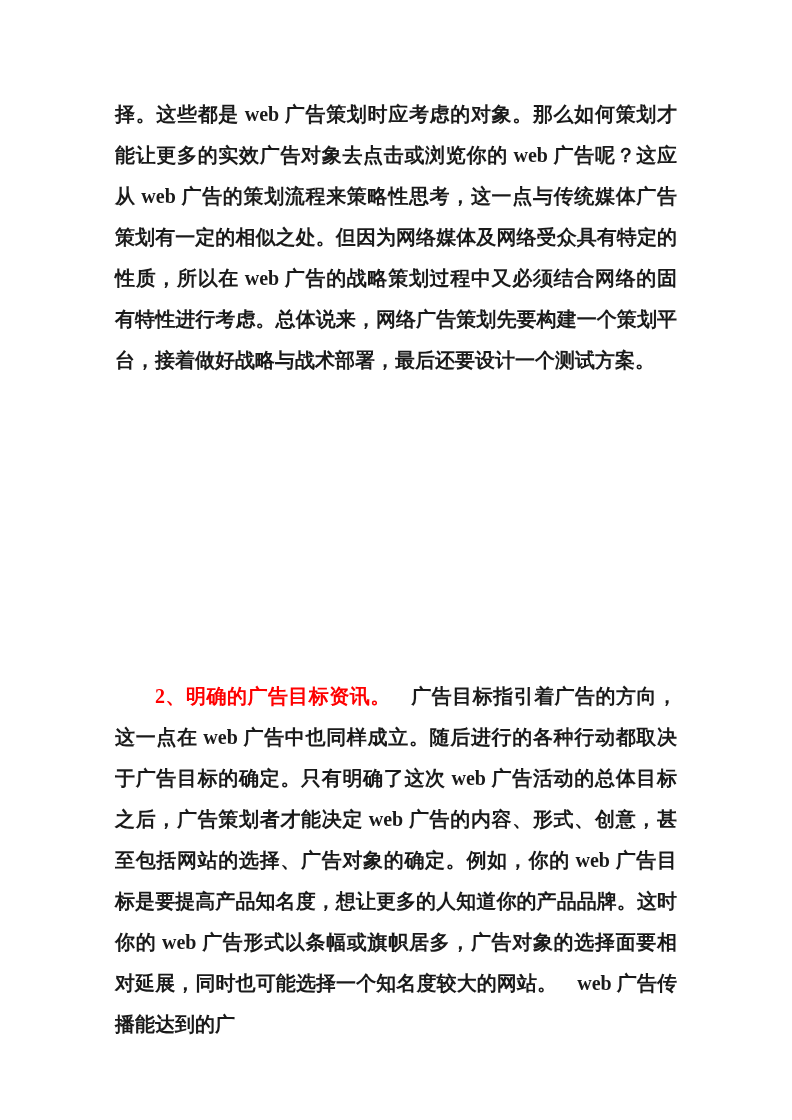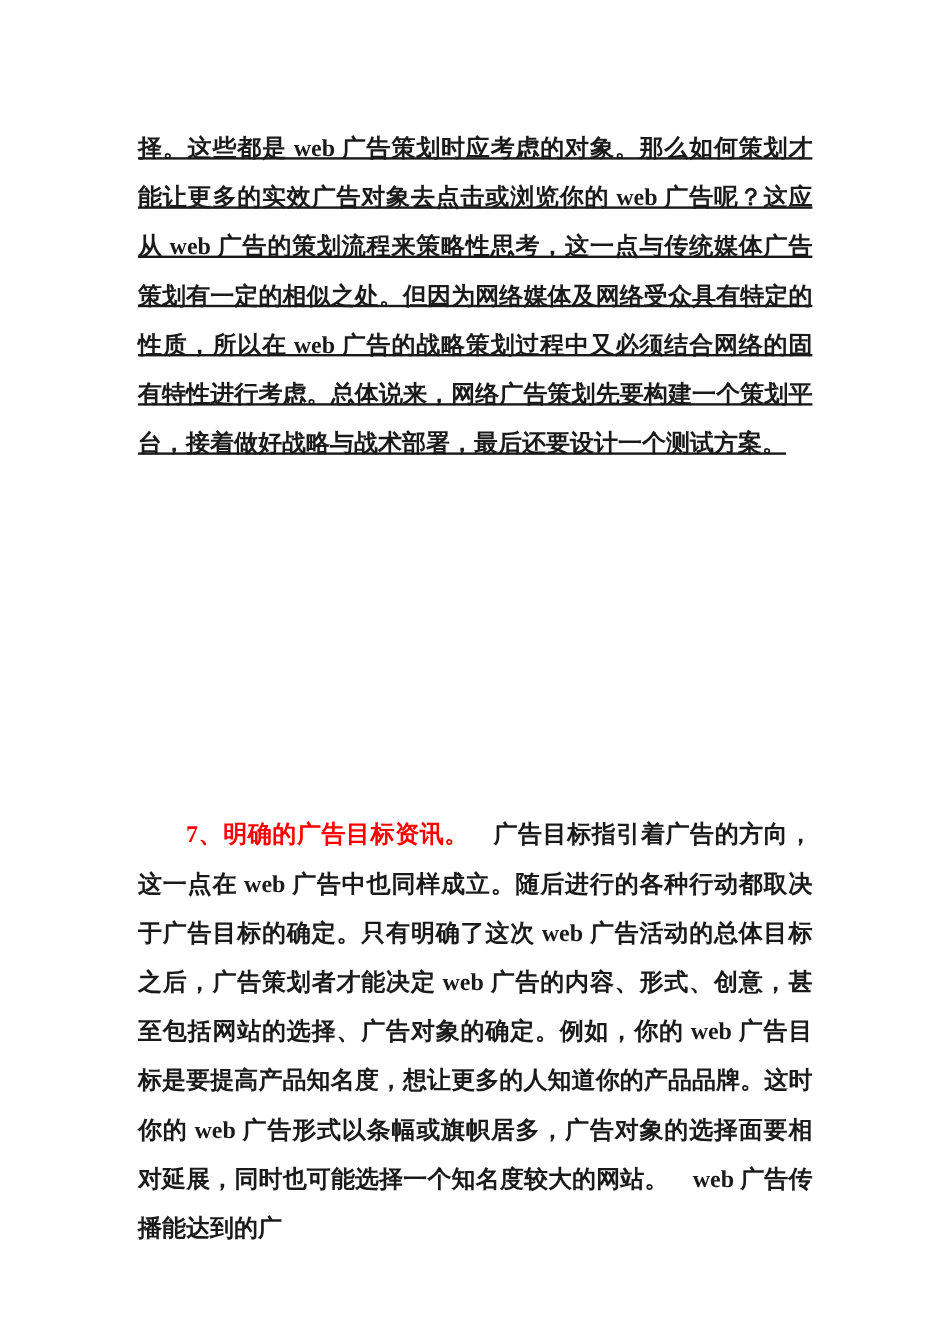--- a/index.html
+++ b/index.html
@@ -20,29 +20,29 @@
     left: 115px;
     width: 562px;
     font-size: 20px;
     line-height: 41px;
     font-weight: 700;
     text-align: justify;
     color: #1a1a1a;
     white-space: pre-wrap;
     word-break: break-all;
   }
-  .para-1 { top: 104px; text-decoration: underline; }
+  .para-1 { top: 94px; }
   .para-2 { top: 424px; text-indent: 2em; color: #fe0000; }
   .para-3 { top: 676px; text-indent: 2em; }
   .red-lead { color: #fe0000; }
   .black-text { color: #1a1a1a; }
 </style>
 </head>
 <body>
 
 <div class="page">
 
   <div class="para para-1">择。这些都是 web 广告策划时应考虑的对象。那么如何策划才能让更多的实效广告对象去点击或浏览你的 web 广告呢？这应从 web 广告的策划流程来策略性思考，这一点与传统媒体广告策划有一定的相似之处。但因为网络媒体及网络受众具有特定的性质，所以在 web 广告的战略策划过程中又必须结合网络的固有特性进行考虑。总体说来，网络广告策划先要构建一个策划平台，接着做好战略与战术部署，最后还要设计一个测试方案。</div>
 
 
-  <div class="para para-3"><span class="red-lead">7、明确的广告目标资讯。</span><span class="black-text">　广告目标指引着广告的方向，这一点在 web 广告中也同样成立。随后进行的各种行动都取决于广告目标的确定。只有明确了这次 web 广告活动的总体目标之后，广告策划者才能决定 web 广告的内容、形式、创意，甚至包括网站的选择、广告对象的确定。例如，你的 web 广告目标是要提高产品知名度，想让更多的人知道你的产品品牌。这时你的 web 广告形式以条幅或旗帜居多，广告对象的选择面要相对延展，同时也可能选择一个知名度较大的网站。　web 广告传播能达到的广</span></div>
+  <div class="para para-3"><span class="red-lead">2、明确的广告目标资讯。</span><span class="black-text">　广告目标指引着广告的方向，这一点在 web 广告中也同样成立。随后进行的各种行动都取决于广告目标的确定。只有明确了这次 web 广告活动的总体目标之后，广告策划者才能决定 web 广告的内容、形式、创意，甚至包括网站的选择、广告对象的确定。例如，你的 web 广告目标是要提高产品知名度，想让更多的人知道你的产品品牌。这时你的 web 广告形式以条幅或旗帜居多，广告对象的选择面要相对延展，同时也可能选择一个知名度较大的网站。　web 广告传播能达到的广</span></div>
 
 </div>
 
 </body></html>

